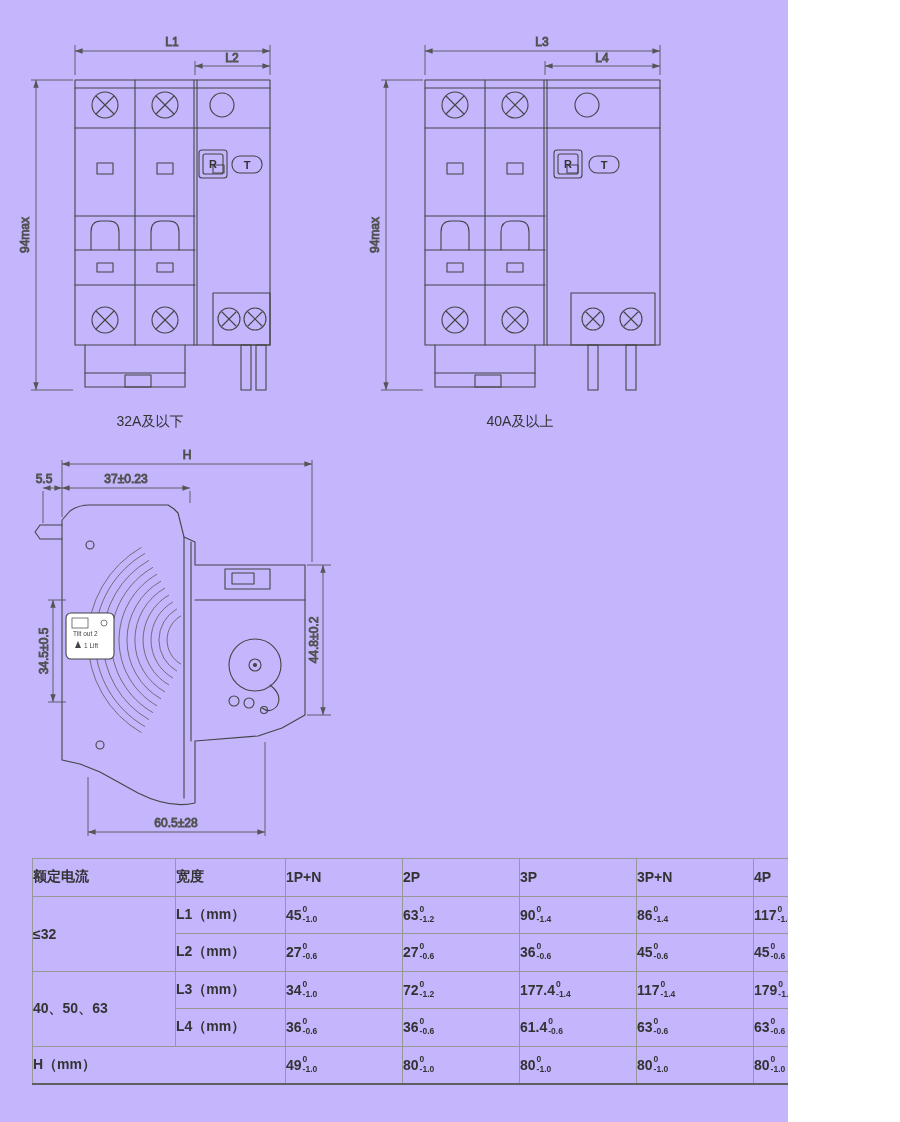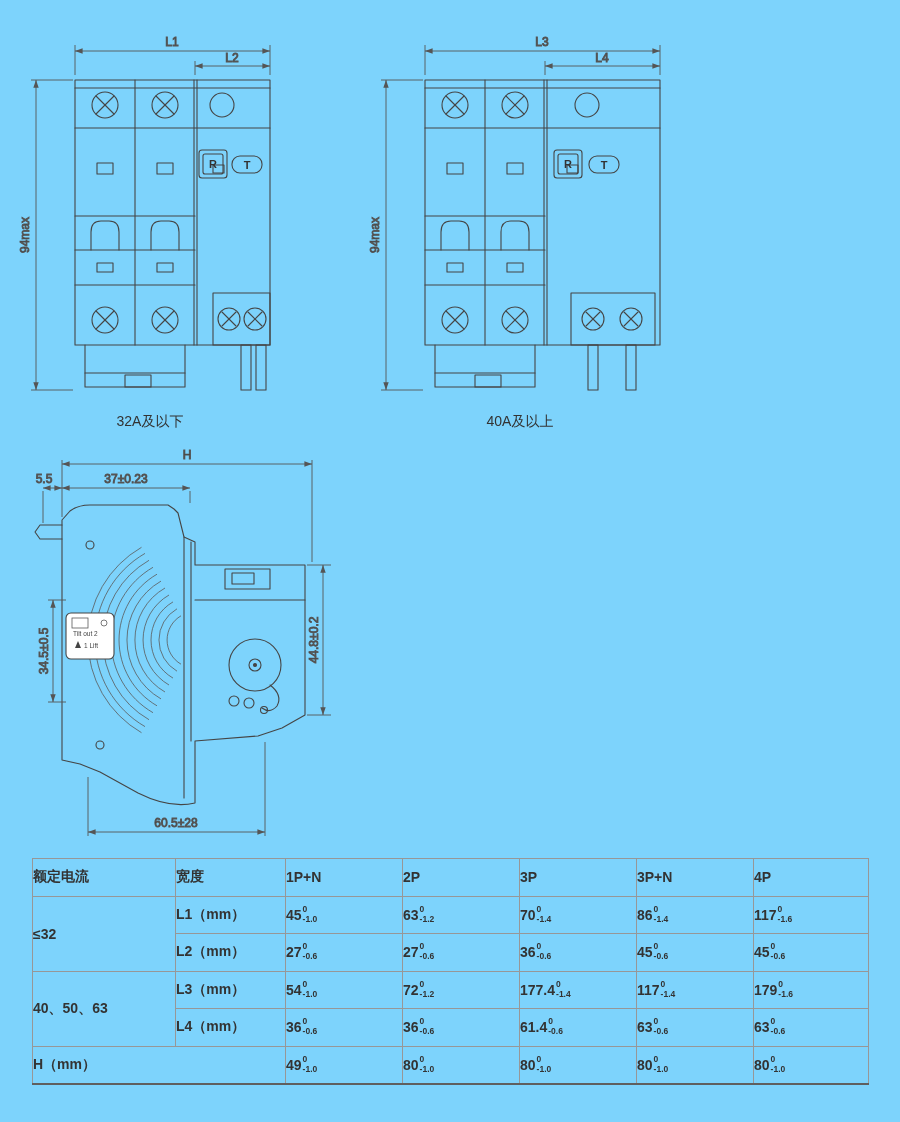--- a/index.html
+++ b/index.html
@@ -1,16 +1,16 @@
 <!DOCTYPE html>
 <html><head>
 <meta charset="utf-8">
 <style>
   html,body{margin:0;padding:0;background:#fff;}
-  #canvas{position:relative;width:900px;height:1122px;background:#7dd3fc;
+  #canvas{position:relative;width:788px;height:1122px;background:#c4b5fd;
           font-family:"Liberation Sans","DejaVu Sans",sans-serif;overflow:hidden;}
   #canvas svg{position:absolute;overflow:visible;}
   .ln{fill:none;stroke:#454545;stroke-width:1.1;stroke-linejoin:round;stroke-linecap:round;}
   .thin{fill:none;stroke:#5a5a5a;stroke-width:0.8;}
   .wfill{fill:#fff;stroke:#454545;stroke-width:1.1;}
   .dim{fill:none;stroke:#555;stroke-width:0.9;}
   .dtxt{fill:#333;font-size:12px;font-family:"Liberation Sans","DejaVu Sans",sans-serif;}
   .cap{fill:#333;font-size:14px;font-family:"Liberation Sans","DejaVu Sans",sans-serif;}
   .btxt{fill:#333;font-size:11px;font-weight:bold;}
   .tiny{fill:#444;font-size:6.5px;}
@@ -319,21 +319,21 @@
               </span>
             </span></td>
       <td><span class="tol">
               <span>63</span>
               <span class="tol-stack">
                 <span>0</span>
                 <span>-1.2</span>
               </span>
             </span></td>
       <td><span class="tol">
-              <span>70</span>
+              <span>90</span>
               <span class="tol-stack">
                 <span>0</span>
                 <span>-1.4</span>
               </span>
             </span></td>
       <td><span class="tol">
               <span>86</span>
               <span class="tol-stack">
                 <span>0</span>
                 <span>-1.4</span>
@@ -382,21 +382,21 @@
               <span class="tol-stack">
                 <span>0</span>
                 <span>-0.6</span>
               </span>
             </span></td>
     </tr>
     <tr>
       <td rowspan="2">40、50、63</td>
       <td>L3（mm）</td>
       <td><span class="tol">
-              <span>54</span>
+              <span>34</span>
               <span class="tol-stack">
                 <span>0</span>
                 <span>-1.0</span>
               </span>
             </span></td>
       <td><span class="tol">
               <span>72</span>
               <span class="tol-stack">
                 <span>0</span>
                 <span>-1.2</span>

